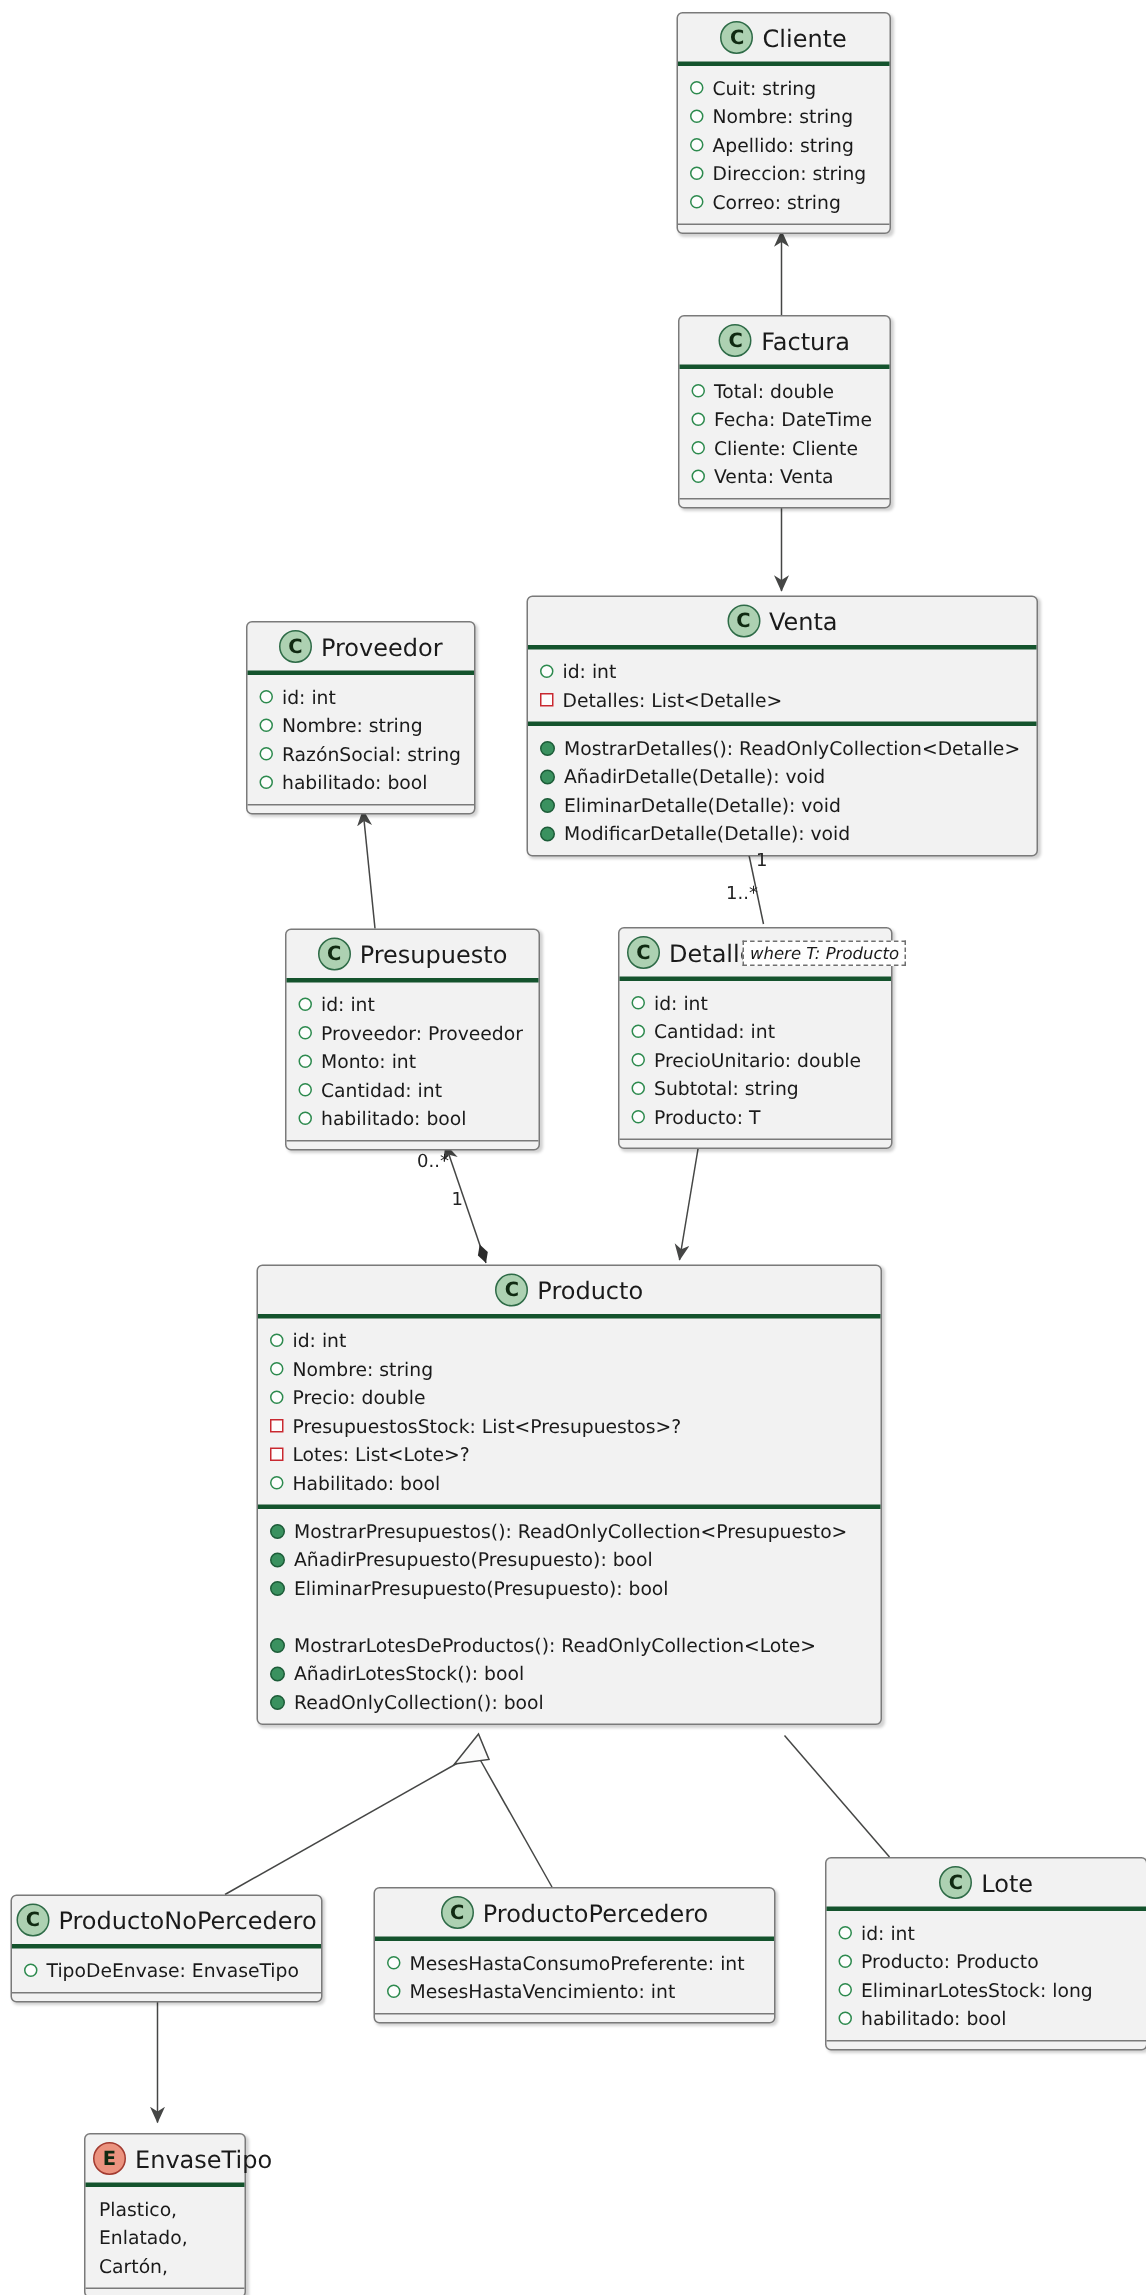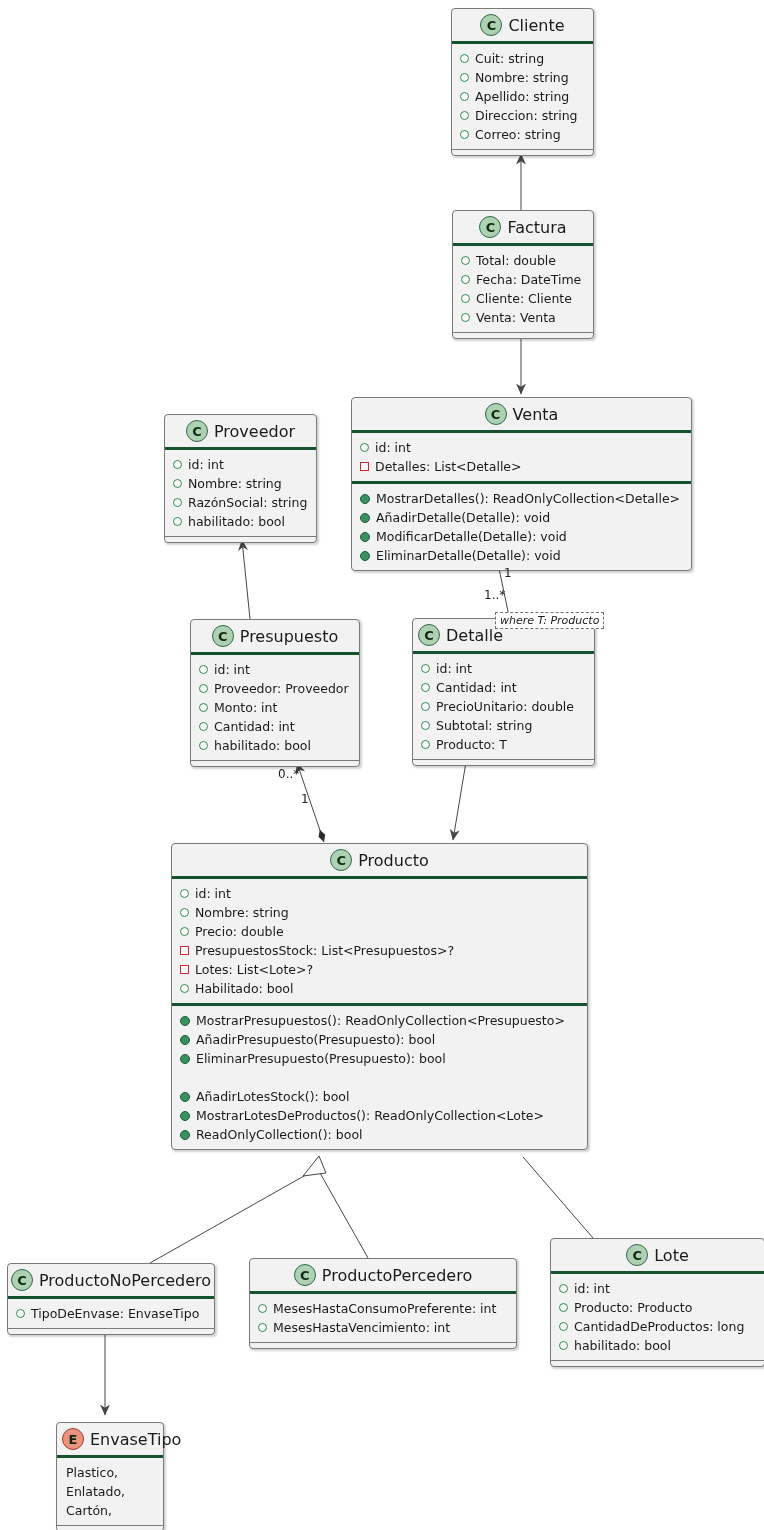--- a/index.html
+++ b/index.html
@@ -29,21 +29,21 @@
   .sec{border-top:3px solid #14532d;padding:5px 0;}
   .strip{border-top:1px solid #7a7a7a;height:5px;}
   .row{display:flex;align-items:center;gap:6px;padding:0 8px;height:19px;white-space:nowrap;font-size:12.5px;}
   .row.plain{padding-left:9px;}
   .ic{flex:0 0 auto;display:inline-block;box-sizing:border-box;}
   .ic.pub{width:9px;height:9px;border:1.5px solid #2d8a4e;border-radius:50%;background:#fdfdfd;}
   .ic.priv{width:9px;height:9px;border:1.5px solid #c82930;background:#fdfdfd;}
   .ic.meth{width:10px;height:10px;border:1px solid #1c5c38;border-radius:50%;background:#3a915f;}
   .note{
     position:absolute;z-index:3;background:#fefefe;border:1px dashed #6f6f6f;
-    font-size:11px;font-style:italic;padding:1px 4px;white-space:nowrap;
+    font-size:11px;font-style:italic;padding:1px 4px;white-space:nowrap;margin-top:15px;
   }
   .mult{position:absolute;z-index:2;font-size:12px;color:#222;white-space:nowrap;}
 </style>
 </head>
 <body>
 
 <svg id="edges" viewBox="0 0 764 1530">
   <defs>
     <marker id="vee" markerWidth="13" markerHeight="11" refX="10.5" refY="5" orient="auto" markerUnits="userSpaceOnUse">
       <path d="M0,0 L11,5 L0,10 L3.2,5 Z" fill="#454645"></path>
@@ -147,25 +147,25 @@
     <div class="row">
         <span class="ic meth"></span>
         <span>MostrarDetalles(): ReadOnlyCollection&lt;Detalle&gt;</span>
       </div>
     <div class="row">
         <span class="ic meth"></span>
         <span>AñadirDetalle(Detalle): void</span>
       </div>
     <div class="row">
         <span class="ic meth"></span>
+        <span>EliminarDetalle(Detalle): void</span>
+      </div>
+    <div class="row">
+        <span class="ic meth"></span>
         <span>ModificarDetalle(Detalle): void</span>
-      </div>
-    <div class="row">
-        <span class="ic meth"></span>
-        <span>EliminarDetalle(Detalle): void</span>
       </div>
   </div>
 </div>
 
 <div class="uml-class" style="left:164px;top:414px;width:151px;">
   <div class="hdr">
     <span class="badge c">C</span>
     <span class="cname">Proveedor</span>
   </div>
   <div class="sec">
@@ -291,28 +291,28 @@
       </div>
     <div class="row">
         <span class="ic meth"></span>
         <span>EliminarPresupuesto(Presupuesto): bool</span>
       </div>
     <div class="row">
         <span></span>
       </div>
     <div class="row">
         <span class="ic meth"></span>
+        <span>MostrarLotesDeProductos(): ReadOnlyCollection&lt;Lote&gt;</span>
+      </div>
+    <div class="row">
+        <span class="ic meth"></span>
         <span>AñadirLotesStock(): bool</span>
       </div>
     <div class="row">
         <span class="ic meth"></span>
-        <span>MostrarLotesDeProductos(): ReadOnlyCollection&lt;Lote&gt;</span>
-      </div>
-    <div class="row">
-        <span class="ic meth"></span>
         <span>ReadOnlyCollection(): bool</span>
       </div>
   </div>
 </div>
 
 <div class="uml-class" style="left:7px;top:1263px;width:206px;">
   <div class="hdr">
     <span class="badge c">C</span>
     <span class="cname">ProductoNoPercedero</span>
   </div>
@@ -352,21 +352,21 @@
     <div class="row">
         <span class="ic pub"></span>
         <span>id: int</span>
       </div>
     <div class="row">
         <span class="ic pub"></span>
         <span>Producto: Producto</span>
       </div>
     <div class="row">
         <span class="ic pub"></span>
-        <span>CantidadDeProductos: long</span>
+        <span>EliminarLotesStock: long</span>
       </div>
     <div class="row">
         <span class="ic pub"></span>
         <span>habilitado: bool</span>
       </div>
   </div>
   <div class="strip"></div>
 </div>
 
 <div class="uml-class" style="left:56px;top:1422px;width:106px;">

